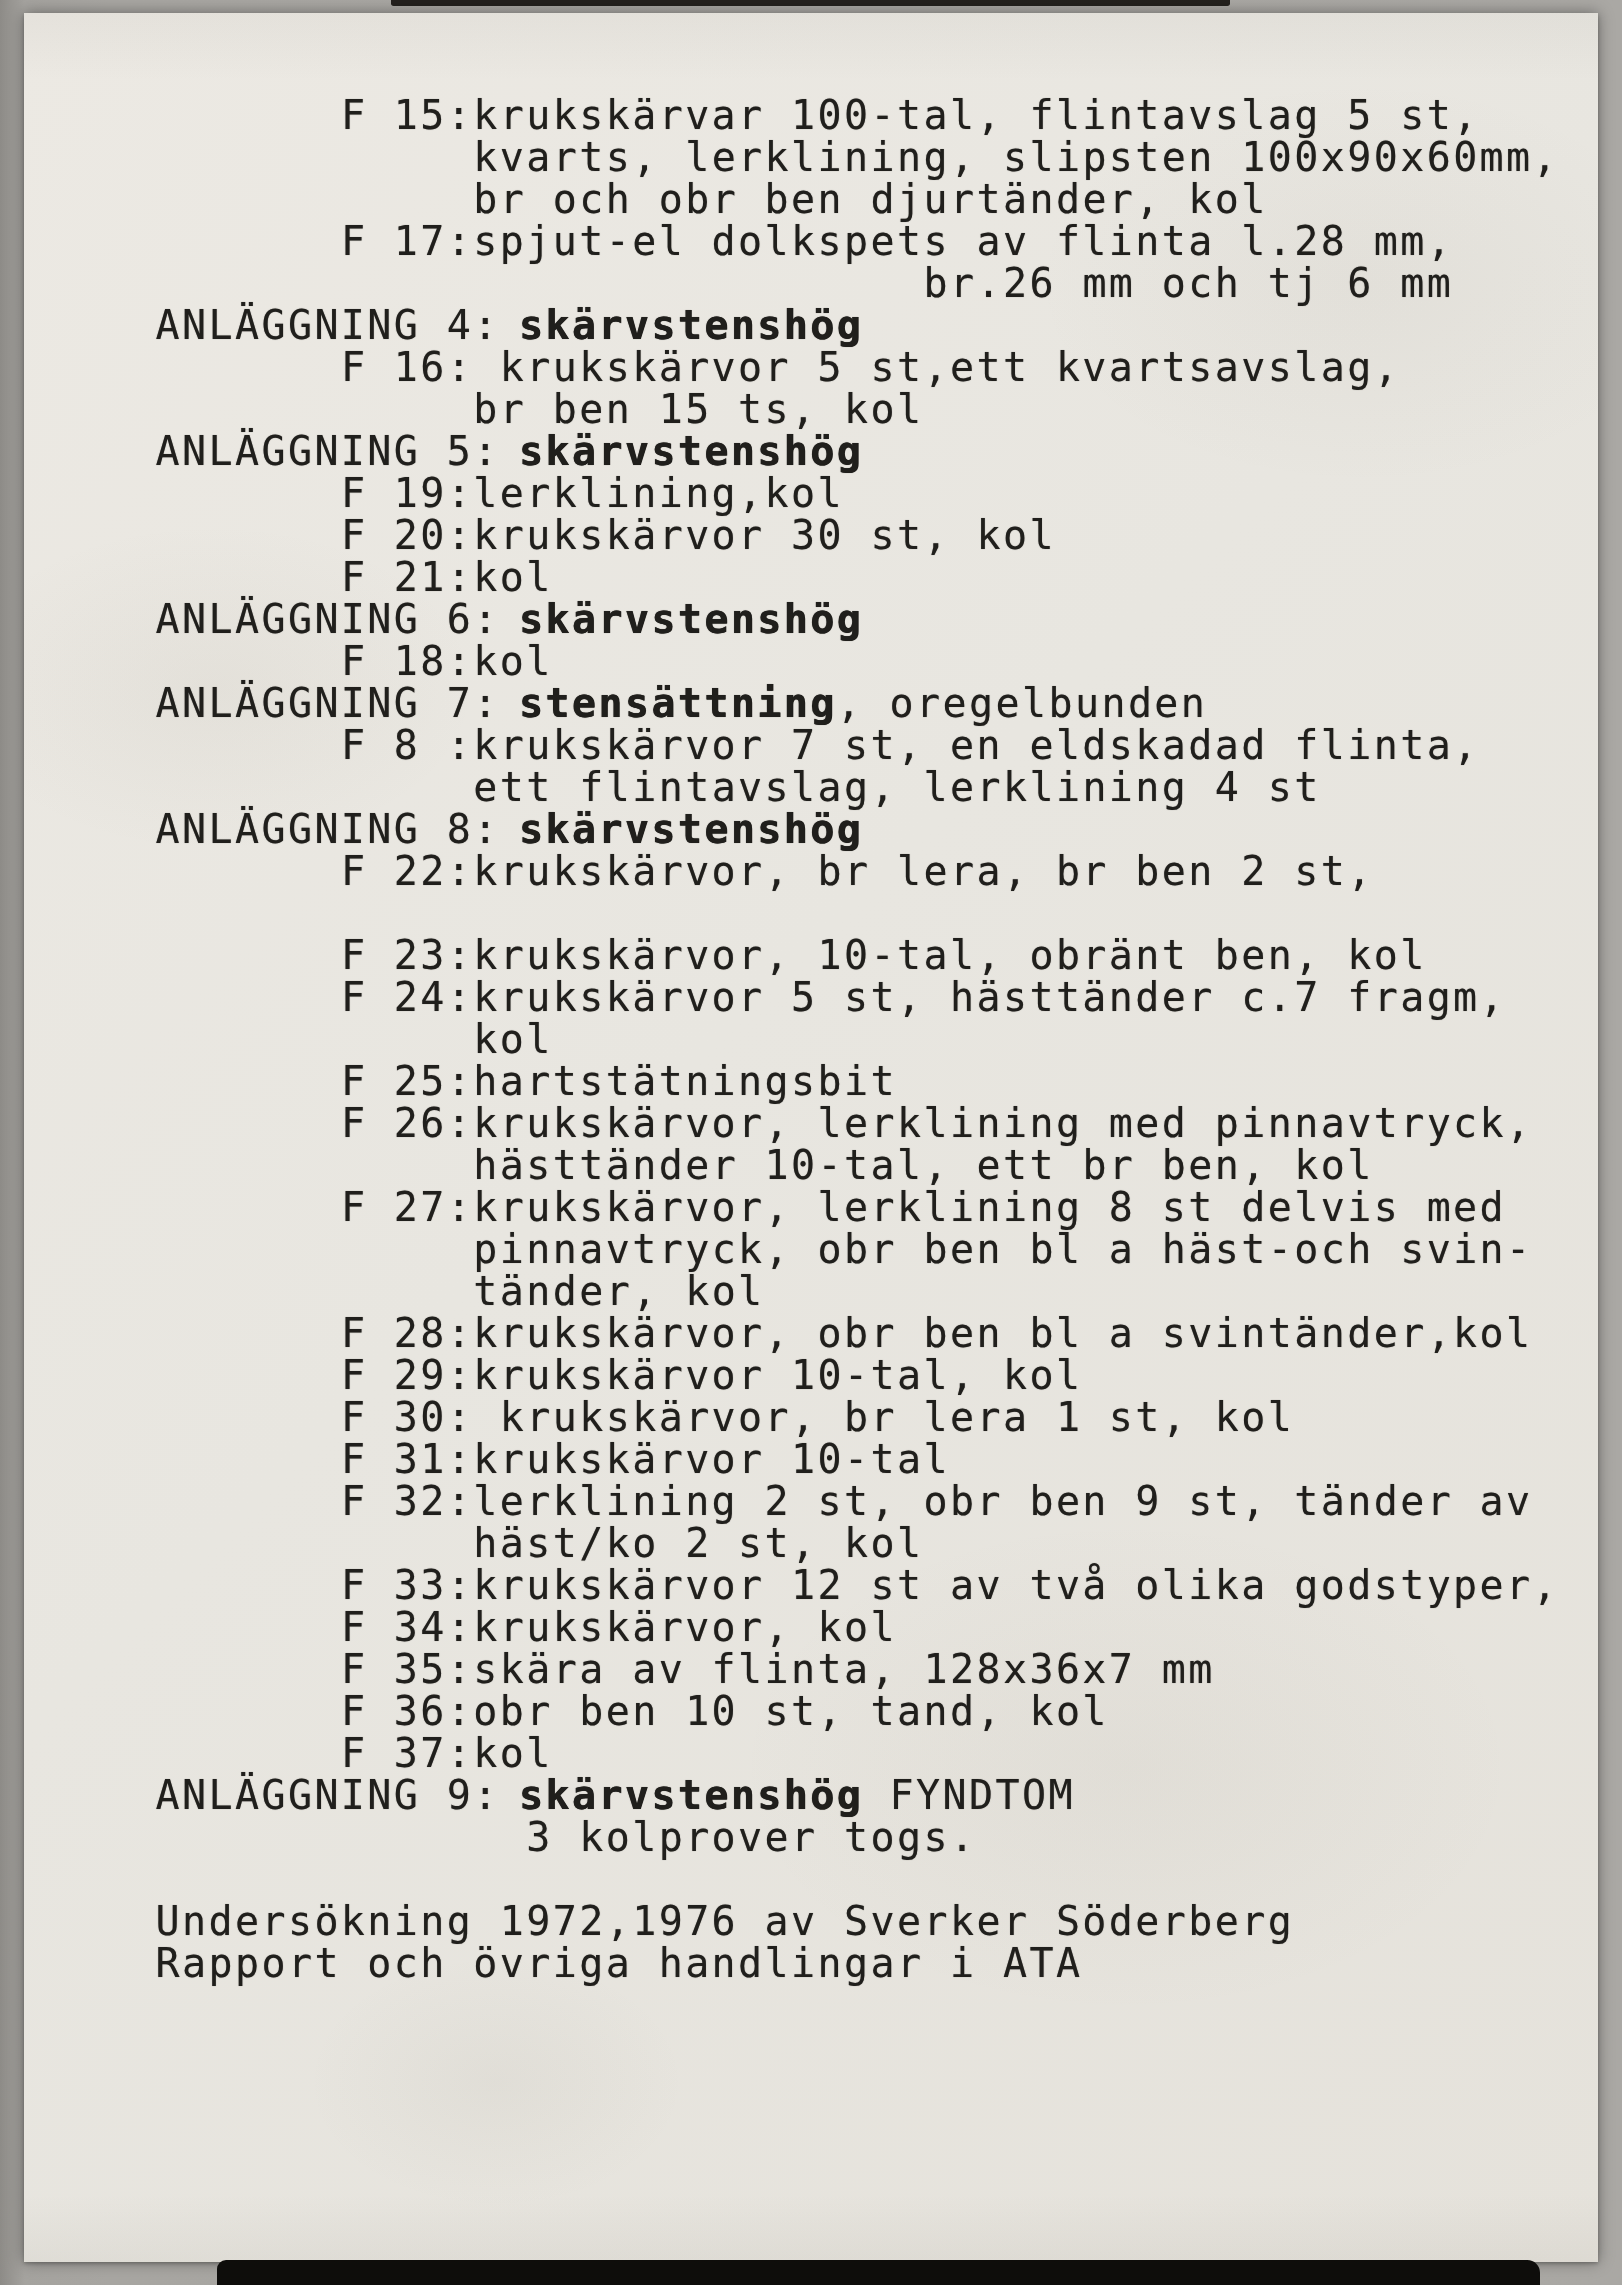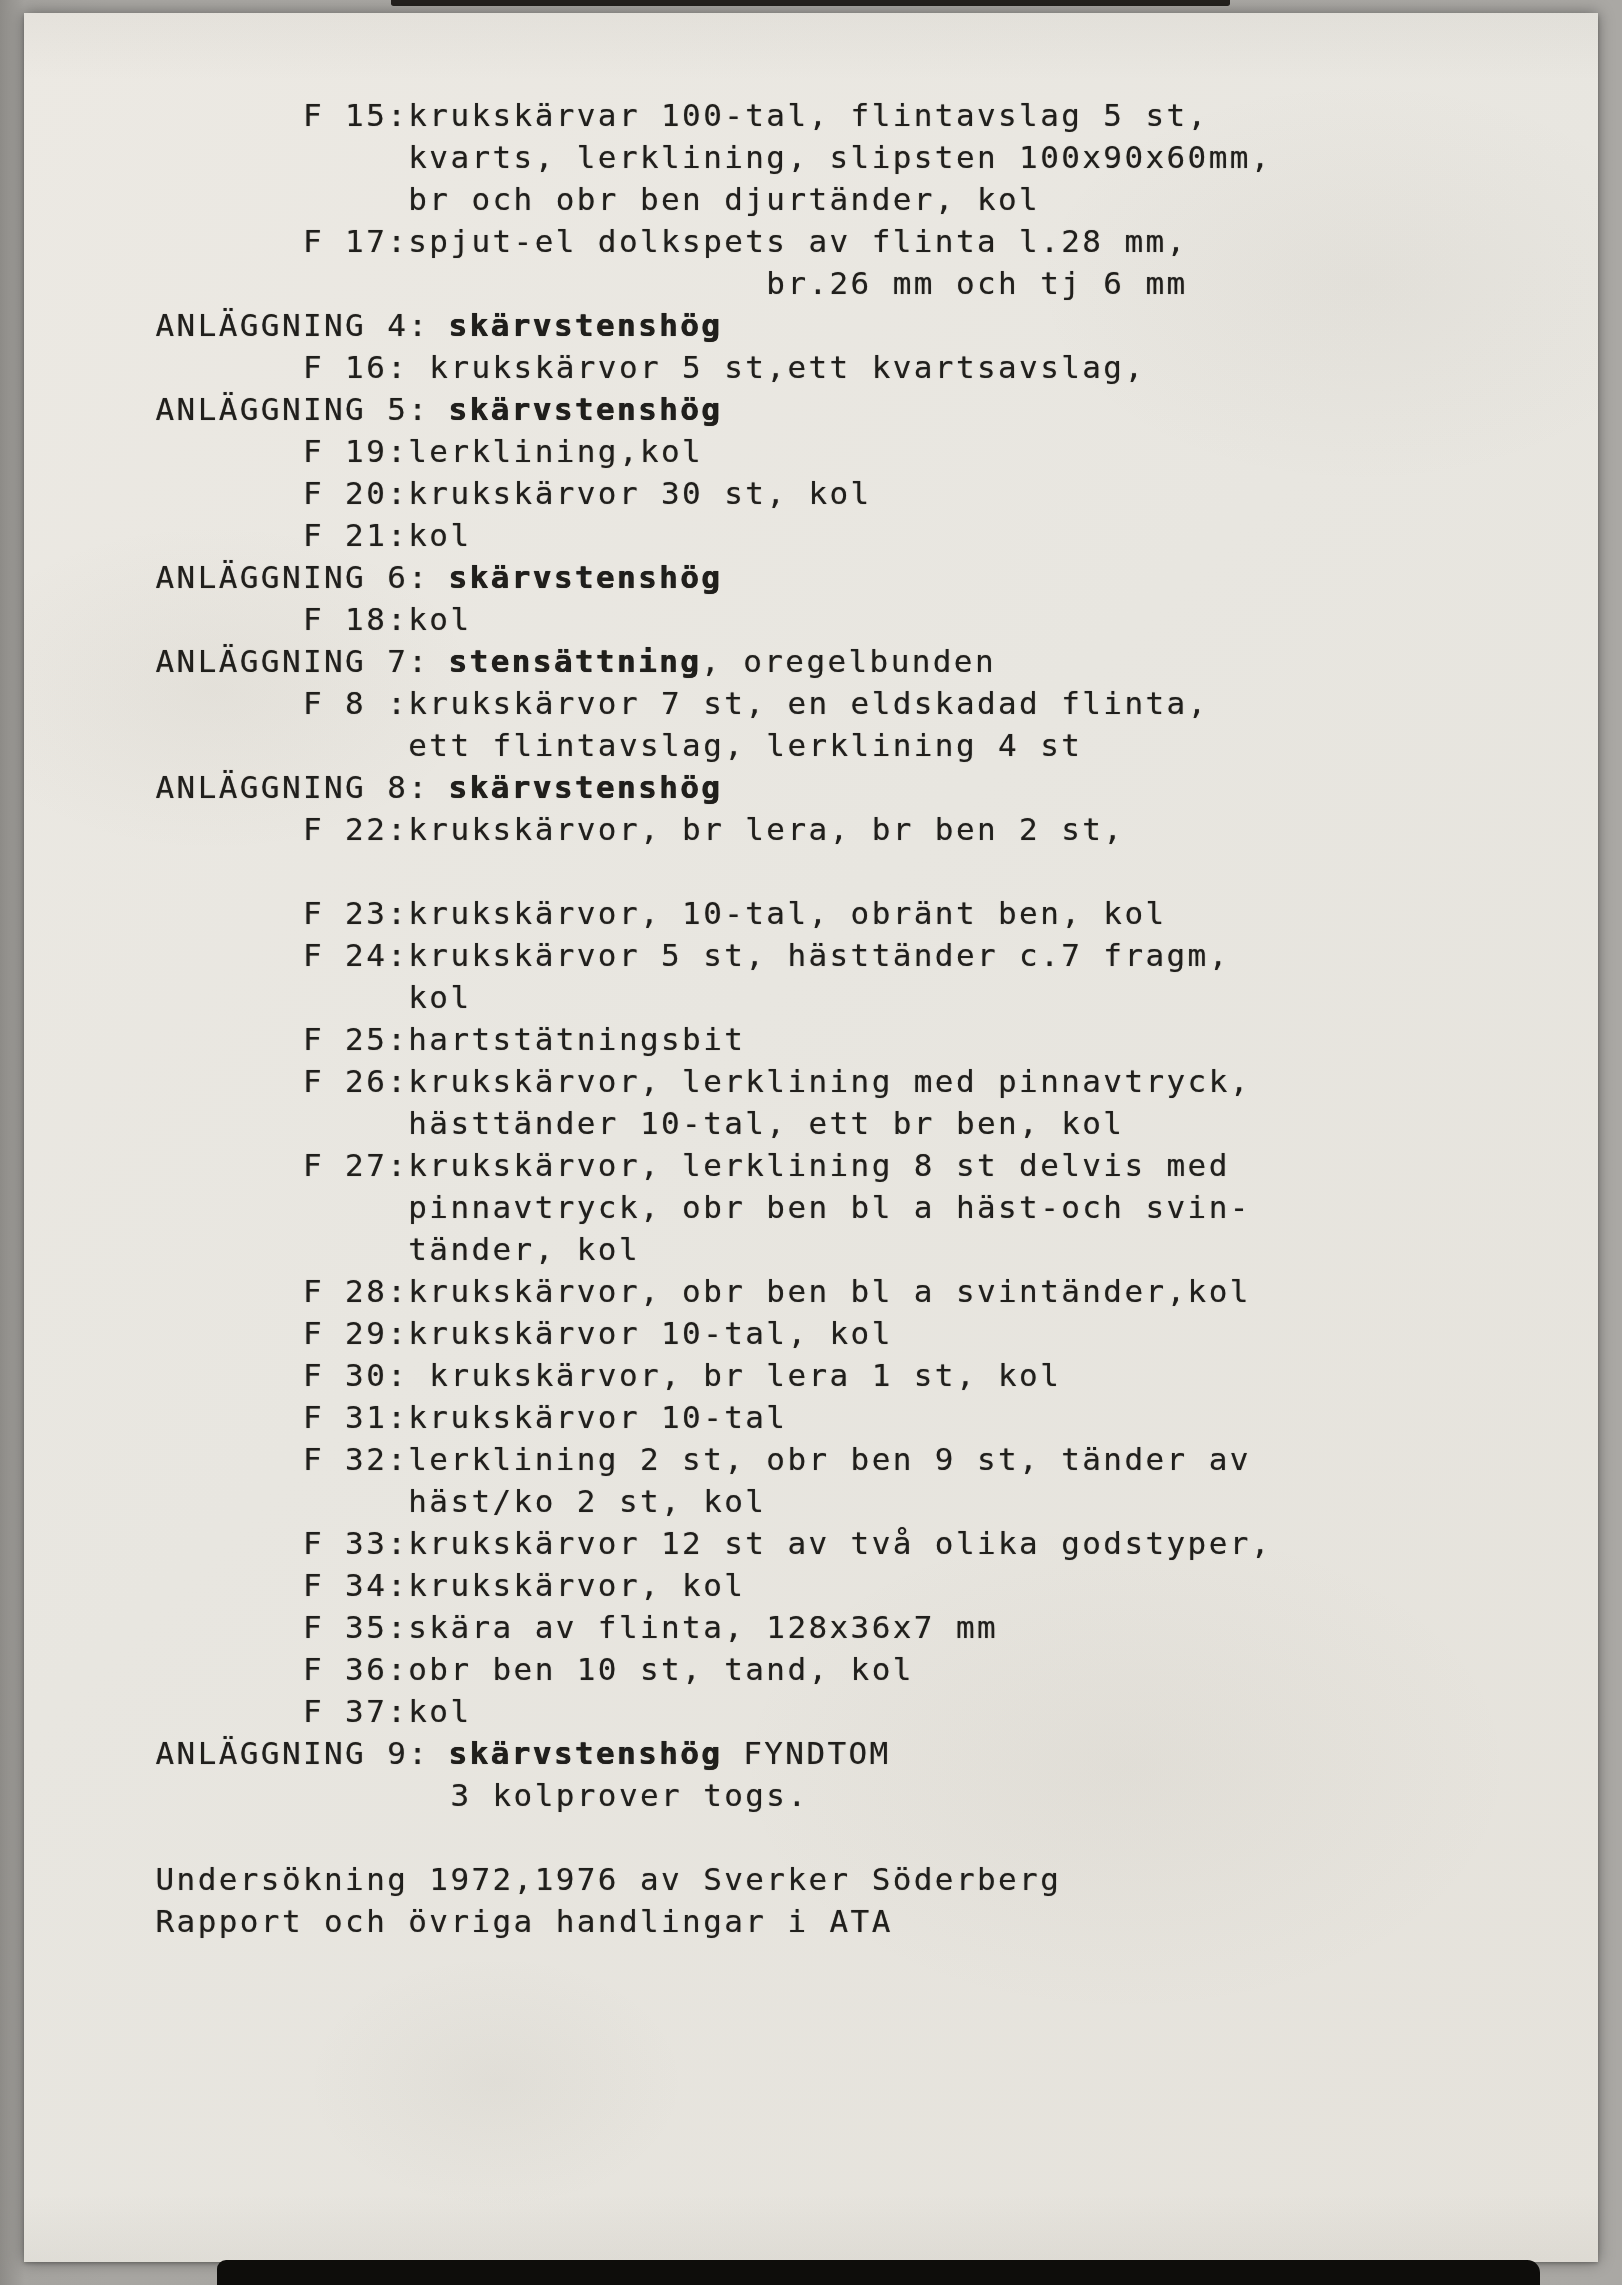--- a/index.html
+++ b/index.html
@@ -27,21 +27,21 @@
       radial-gradient(470px 289px at 85% 12%, rgba(110,100,85,0.05), transparent 70%),
       radial-gradient(543px 344px at 70% 78%, rgba(115,105,88,0.05), transparent 72%),
       radial-gradient(271px 181px at 30% 92%, rgba(100,95,80,0.05), transparent 70%),
       linear-gradient(180deg, rgba(90,85,75,0.05) 0%, rgba(0,0,0,0) 3%, rgba(0,0,0,0) 97%, rgba(90,85,75,0.06) 100%);
     pointer-events:none;
   }
   .textblock {
     position:absolute;
     left:132px; top:81px;
     color:var(--ink, #201f1c);
-    font-size:31px;
+    font-size:40px;
     line-height:42px;
     letter-spacing:2.4px;
     text-shadow: 0 0 0.9px rgba(32,30,26,0.55);
   }
   .line { white-space:pre; height:42px; }
   .line .bold { font-weight:bold; text-shadow: 0.6px 0 0 currentColor, 0 0 0.9px rgba(32,30,26,0.55); margin-left: 19px; }
   .strip-top {
     position:absolute;
     left:391px; top:0;
     width:839px; height:6.3px;
@@ -64,20 +64,21 @@
 
 <div class="paper">
   <div class="textblock">
       <div class="line"><span>       </span><span>F 15:krukskärvar 100-tal, flintavslag 5 st,</span></div>
       <div class="line"><span>            </span><span>kvarts, lerklining, slipsten 100x90x60mm,</span></div>
       <div class="line"><span>            </span><span>br och obr ben djurtänder, kol</span></div>
       <div class="line"><span>       </span><span>F 17:spjut-el dolkspets av flinta l.28 mm,</span></div>
       <div class="line"><span>                             </span><span>br.26 mm och tj 6 mm</span></div>
       <div class="line"><span></span><span>ANLÄGGNING 4:</span><span class="bold">skärvstenshög</span></div>
       <div class="line"><span>       </span><span>F 16: krukskärvor 5 st,ett kvartsavslag,</span></div>
+      <div class="line"><span>            </span><span>br ben 15 ts, kol</span></div>
       <div class="line"><span></span><span>ANLÄGGNING 5:</span><span class="bold">skärvstenshög</span></div>
       <div class="line"><span>       </span><span>F 19:lerklining,kol</span></div>
       <div class="line"><span>       </span><span>F 20:krukskärvor 30 st, kol</span></div>
       <div class="line"><span>       </span><span>F 21:kol</span></div>
       <div class="line"><span></span><span>ANLÄGGNING 6:</span><span class="bold">skärvstenshög</span></div>
       <div class="line"><span>       </span><span>F 18:kol</span></div>
       <div class="line"><span></span><span>ANLÄGGNING 7:</span><span class="bold">stensättning</span><span>, oregelbunden</span></div>
       <div class="line"><span>       </span><span>F 8 :krukskärvor 7 st, en eldskadad flinta,</span></div>
       <div class="line"><span>            </span><span>ett flintavslag, lerklining 4 st</span></div>
       <div class="line"><span></span><span>ANLÄGGNING 8:</span><span class="bold">skärvstenshög</span></div>

